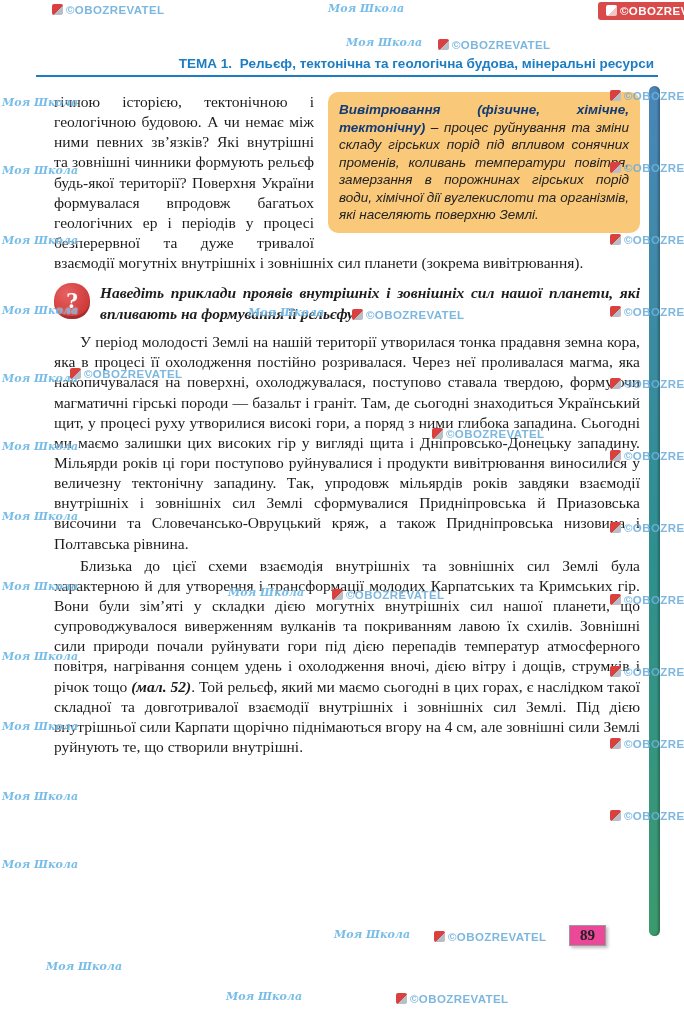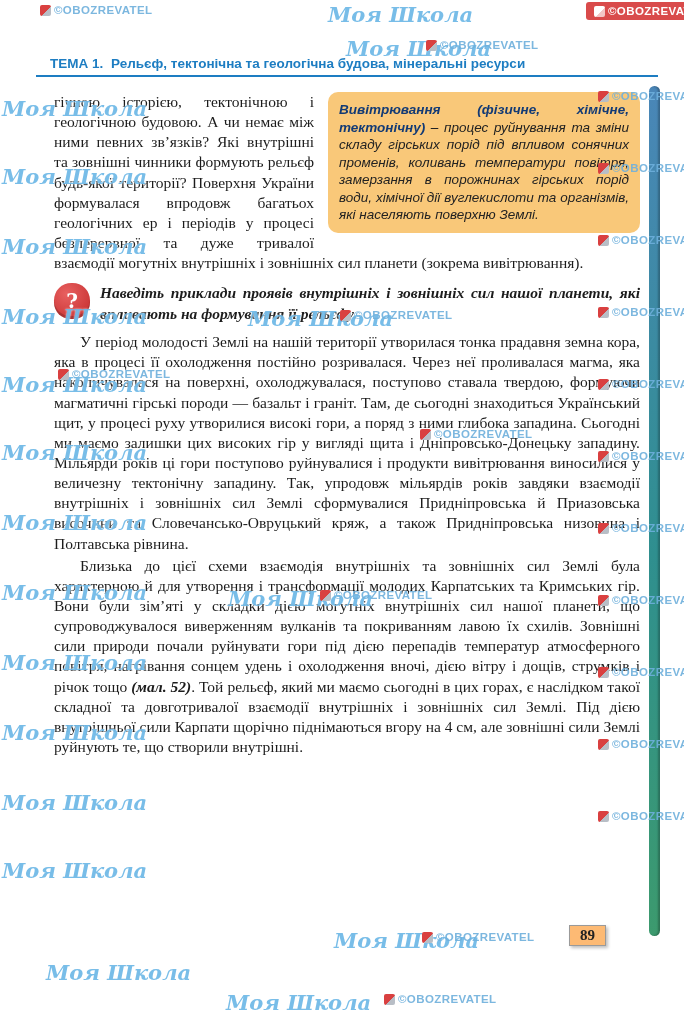--- a/index.html
+++ b/index.html
@@ -1,20 +1,20 @@
 <!DOCTYPE html>
 <html><head>
 <meta charset="utf-8">
 <style>
   html,body{margin:0;padding:0;background:#e9e9e9;}
   .page{position:relative;width:684px;height:1024px;background:#fff;overflow:hidden;
         font-family:"Liberation Serif",serif;color:#1c1c1c;margin:0 auto;}
 
   
-  .header{position:absolute;left:50px;right:30px;top:56px;text-align:left;
+  .header{position:absolute;left:50px;right:30px;top:56px;text-align:right;
           font-family:"Liberation Sans",sans-serif;font-size:13.5px;font-weight:bold;color:#1d7dc2;}
   .topic-label{margin-right:4px;}
   .header-rule{position:absolute;left:36px;right:26px;top:75px;height:2px;background:#1d7dc2;}
 
   
   .side-strip{position:absolute;top:86px;bottom:88px;right:24px;width:11px;border-radius:6px;
               background:linear-gradient(180deg,#4a86b8 0%,#2f8f8f 55%,#3c9a6e 100%);
               box-shadow:inset -2px 0 2px rgba(0,0,0,.25);}
 
   
@@ -32,31 +32,31 @@
   .mascot{width:36px;height:36px;flex:none;border-radius:48% 48% 46% 46%;
           background:radial-gradient(circle at 35% 30%,#e86060,#c22a2a);
           display:flex;align-items:center;justify-content:center;
           box-shadow:inset 0 -3px 0 rgba(0,0,0,.18);}
   .mascot-q{color:#fff;font-weight:bold;font-size:20px;font-family:"DejaVu Serif",serif;}
   .task-text{font-weight:bold;font-style:italic;font-size:15.5px;line-height:1.32;text-align:justify;margin:0;}
 
   .fig-ref{font-style:italic;font-weight:bold;}
 
   
-  .page-num{position:absolute;top:925px;right:78px;border:1px solid #9a9a9a;background:#fdba74;
+  .page-num{position:absolute;top:925px;right:78px;border:1px solid #9a9a9a;background:#ec4899;
             padding:1px 10px;font-size:15px;font-weight:bold;color:#222;z-index:2;
             box-shadow:2px 2px 3px rgba(0,0,0,.25);}
 
   
   .wm-layer{position:absolute;inset:0;z-index:5;pointer-events:none;}
   .wm{position:absolute;white-space:nowrap;user-select:none;}
-  .wm-mya{font-family:"DejaVu Serif",serif;font-style:italic;font-weight:bold;font-size:21px;
+  .wm-mya{font-family:"DejaVu Serif",serif;font-style:italic;font-weight:bold;font-size:11px;
           color:rgba(96,178,228,.85);text-shadow:0 0 2px rgba(255,255,255,.9);}
   .wm-obo,.wm-obored{font-family:"Liberation Sans",sans-serif;font-weight:bold;font-size:11.5px;
-          letter-spacing:.4px;display:inline-flex;align-items:flex-end;gap:3px;}
+          letter-spacing:.4px;display:inline-flex;align-items:flex-start;gap:3px;margin-left:12px;}
   .wm-obo{color:rgba(110,175,220,.9);}
   .obo-logo{width:11px;height:11px;display:inline-block;border-radius:2px;
           background:linear-gradient(135deg,#d94040 55%,#b8bec6 55%);}
   .wm-obored{color:#fff;background:#d94b4b;padding:3px 8px;border-radius:3px;}
   .wm-obored .obo-logo{background:linear-gradient(135deg,#ffffff 55%,#f3c6c6 55%);}
 </style>
 </head>
 <body>
 
 <div class="page">

